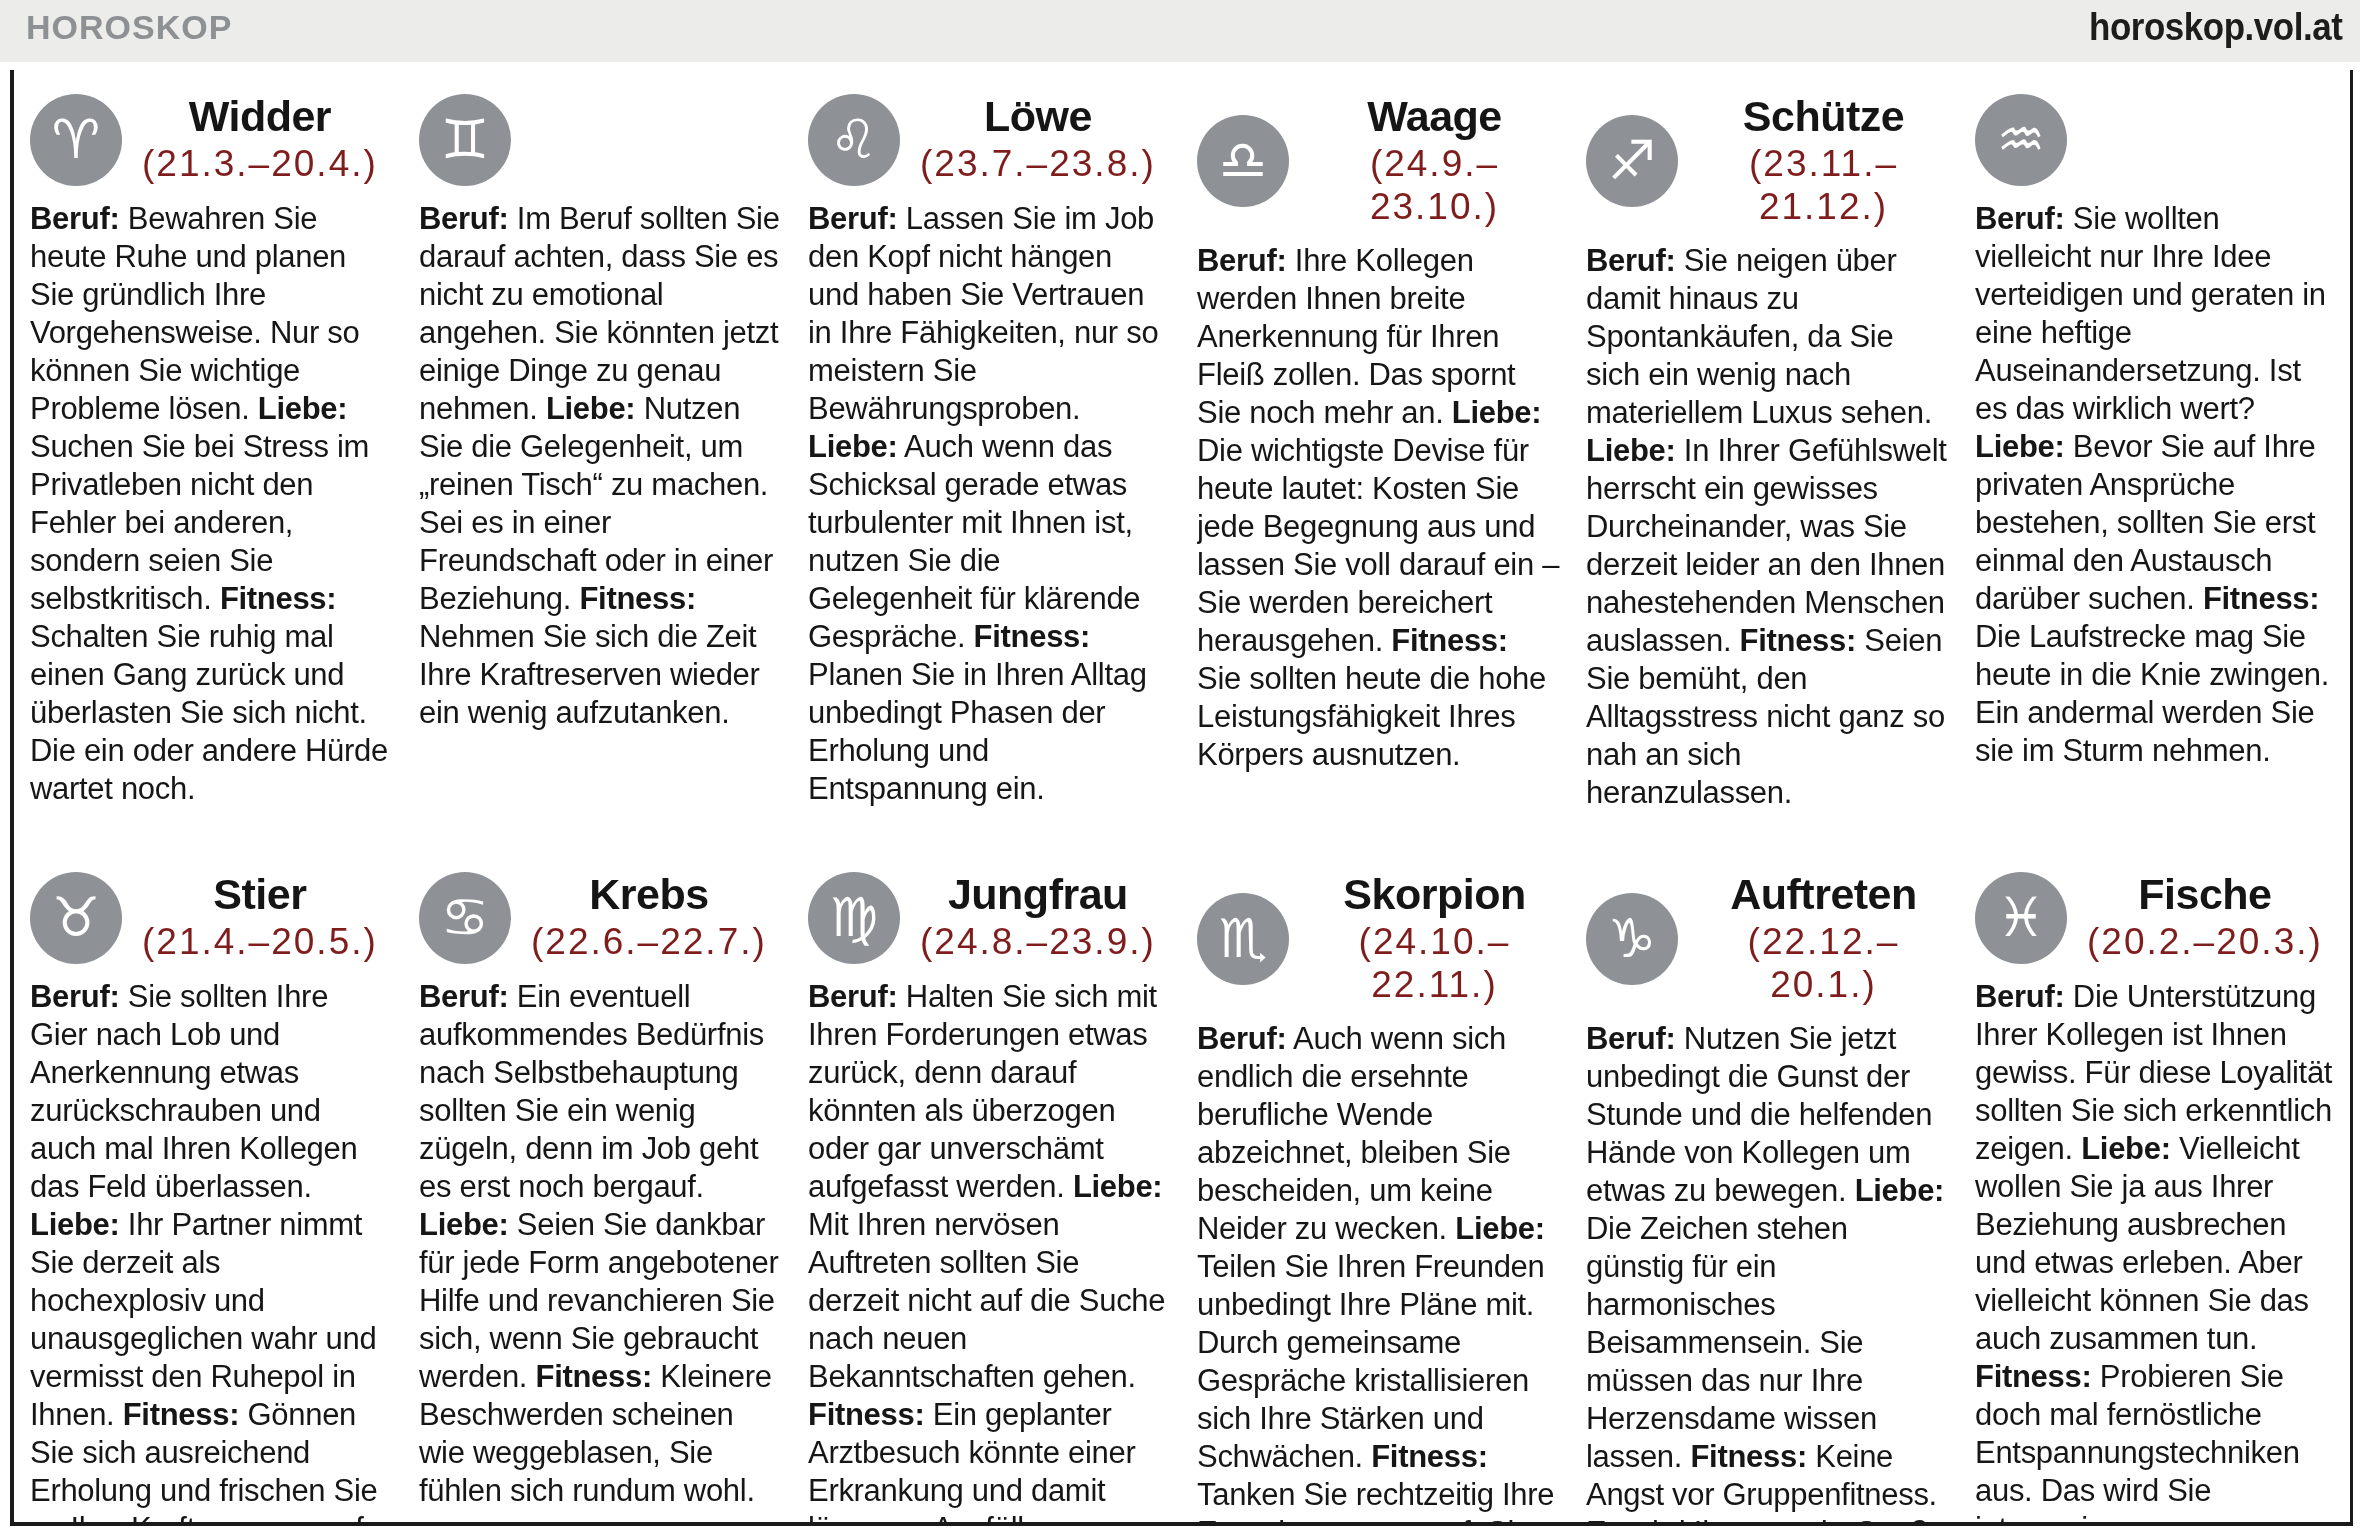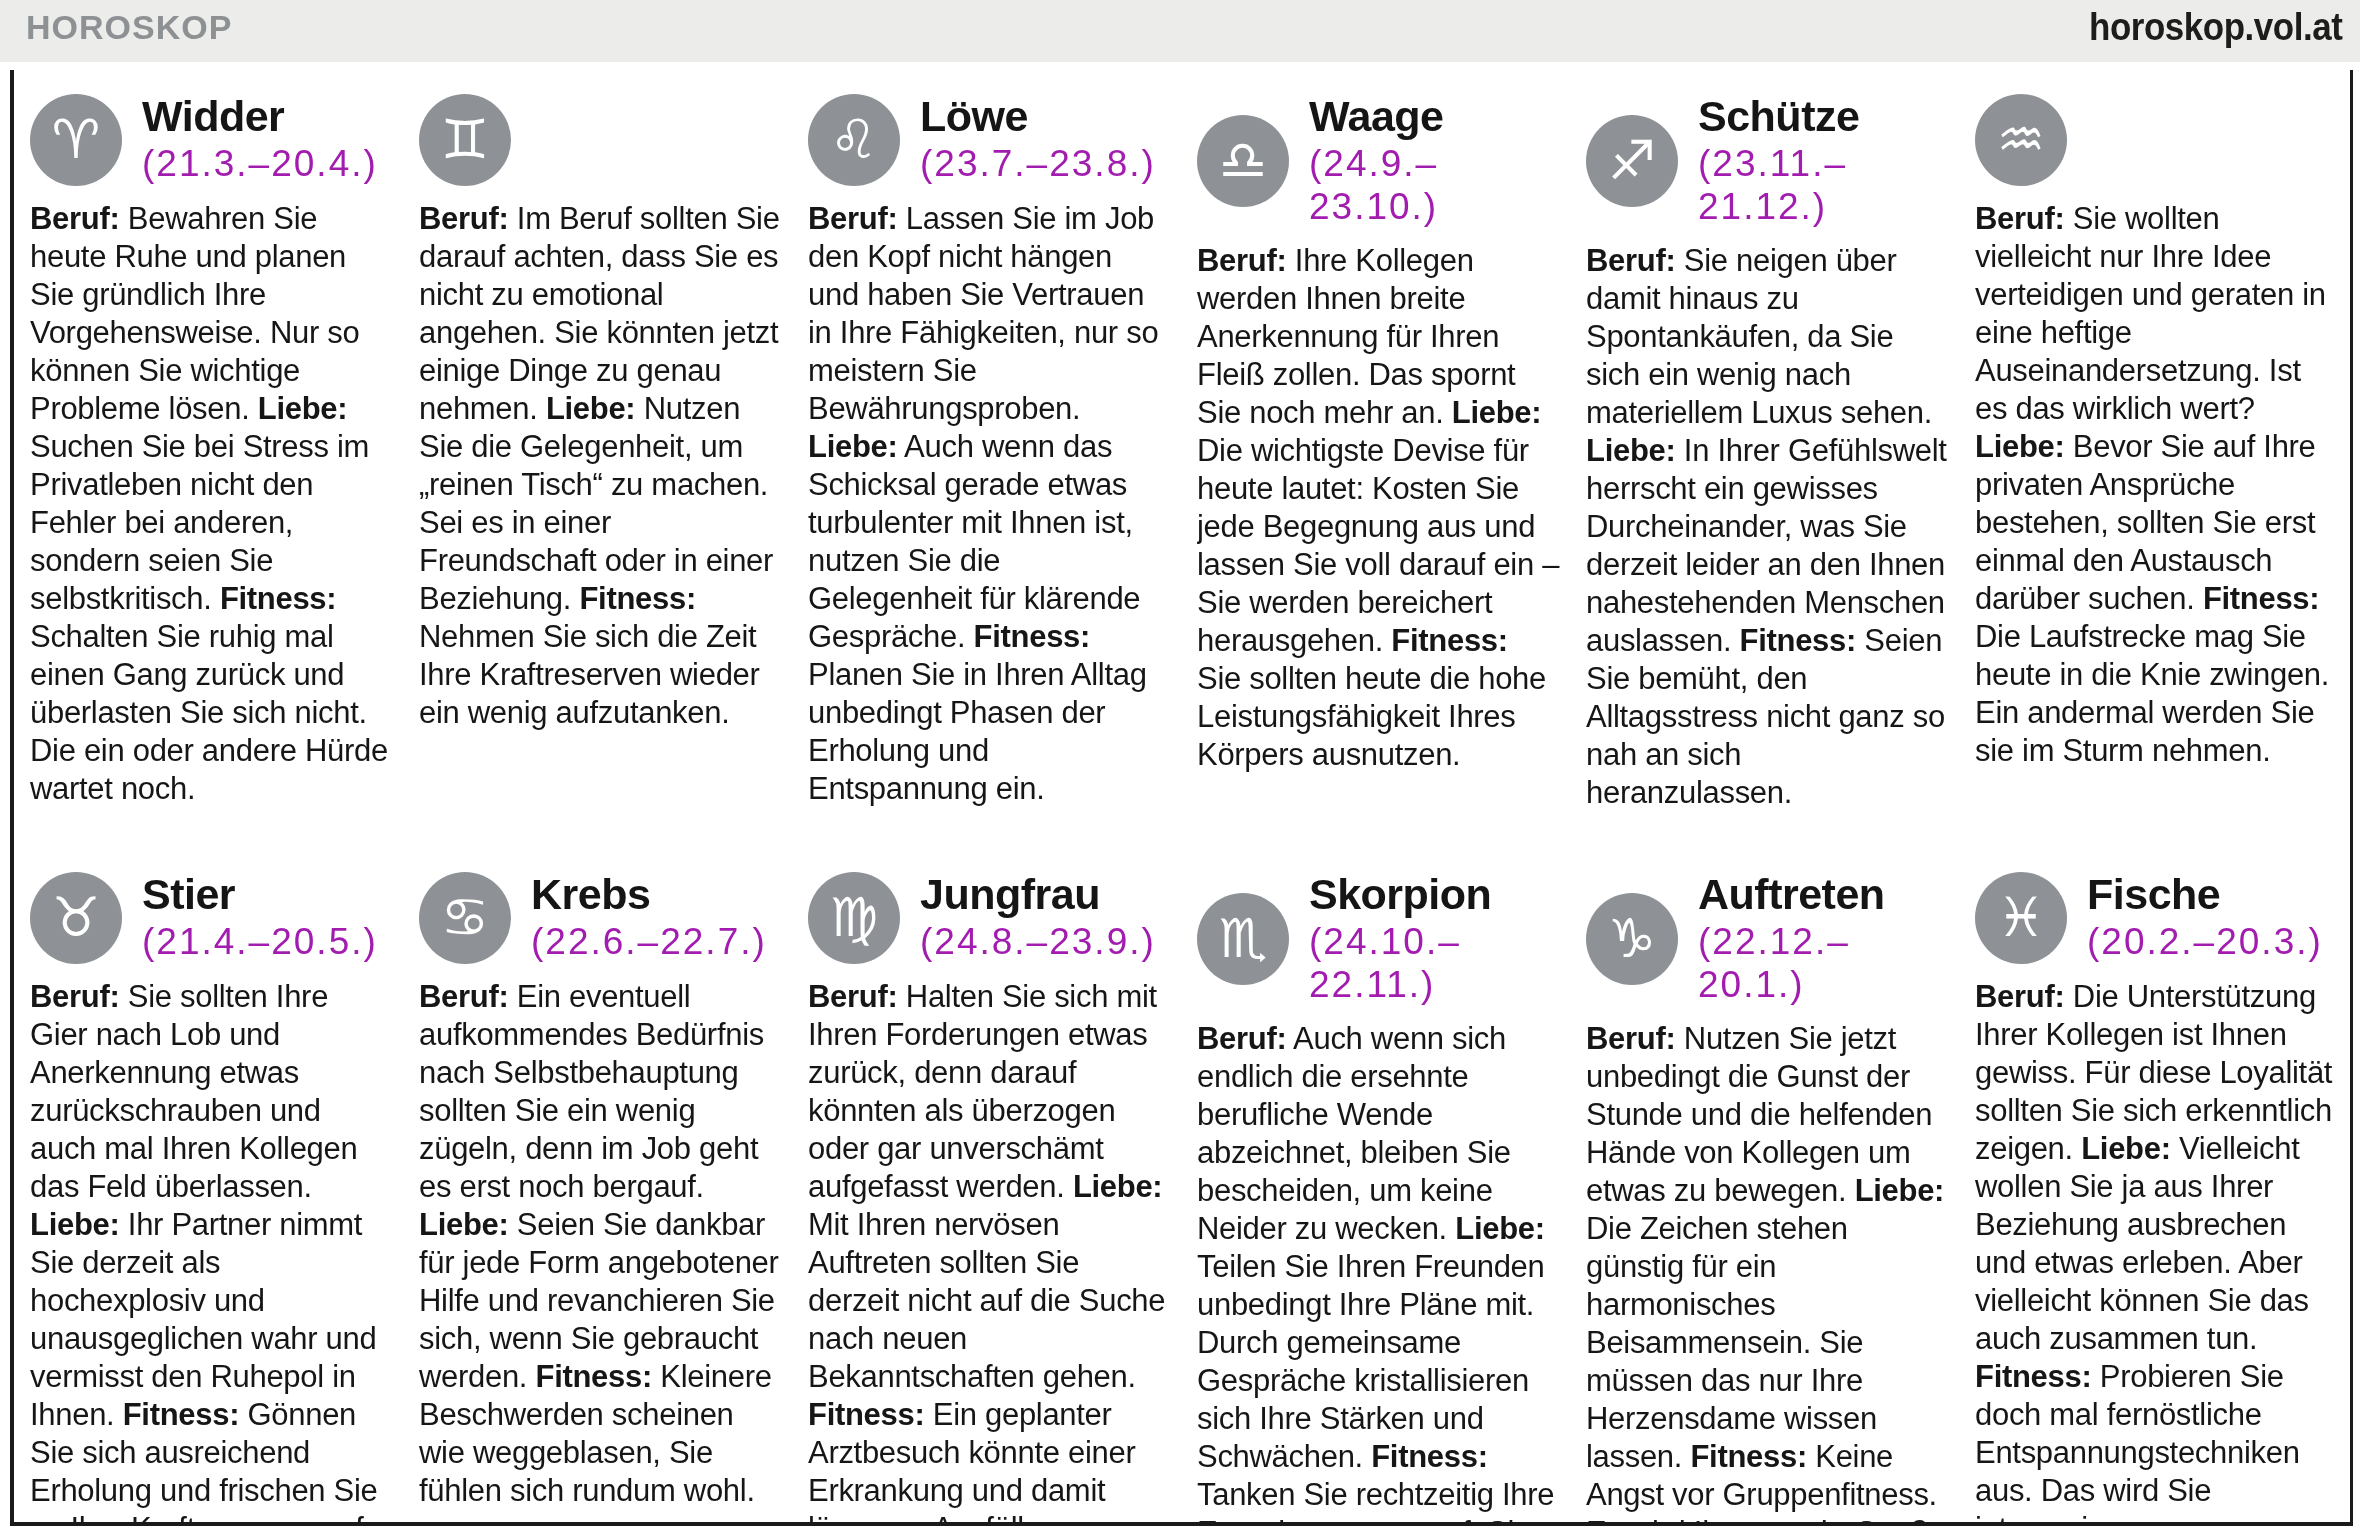--- a/index.html
+++ b/index.html
@@ -56,28 +56,28 @@
   .icon-circle{
     flex:0 0 auto;
     width:92px;height:92px;border-radius:50%;
     background:var(--icon-gray);
     display:flex;align-items:center;justify-content:center;
   }
   .icon-circle .glyph{
     font-family:"DejaVu Sans", sans-serif;
     color:#ffffff;font-size:54px;line-height:1;
   }
-  .sign-title{margin-left:20px;}
+  .sign-title{margin-left:20px;text-align:center;}
   .sign-title h2{
     margin:0;font-size:43px;line-height:1.05;font-weight:800;
     letter-spacing:-0.5px;color:#151515;
   }
   .sign-dates{
     font-size:37px;line-height:1.15;font-weight:400;
-    letter-spacing:2px;color:#a21caf;margin-top:4px;
+    letter-spacing:2px;color:#7f1d1d;margin-top:4px;
   }
   .sign-text{
     margin:14px 0 0 0;
     font-size:31px;line-height:38px;letter-spacing:-0.3px;
     color:#161616;
   }
   .sign-text b{font-weight:800;}
 </style>
 </head>
 <body>

